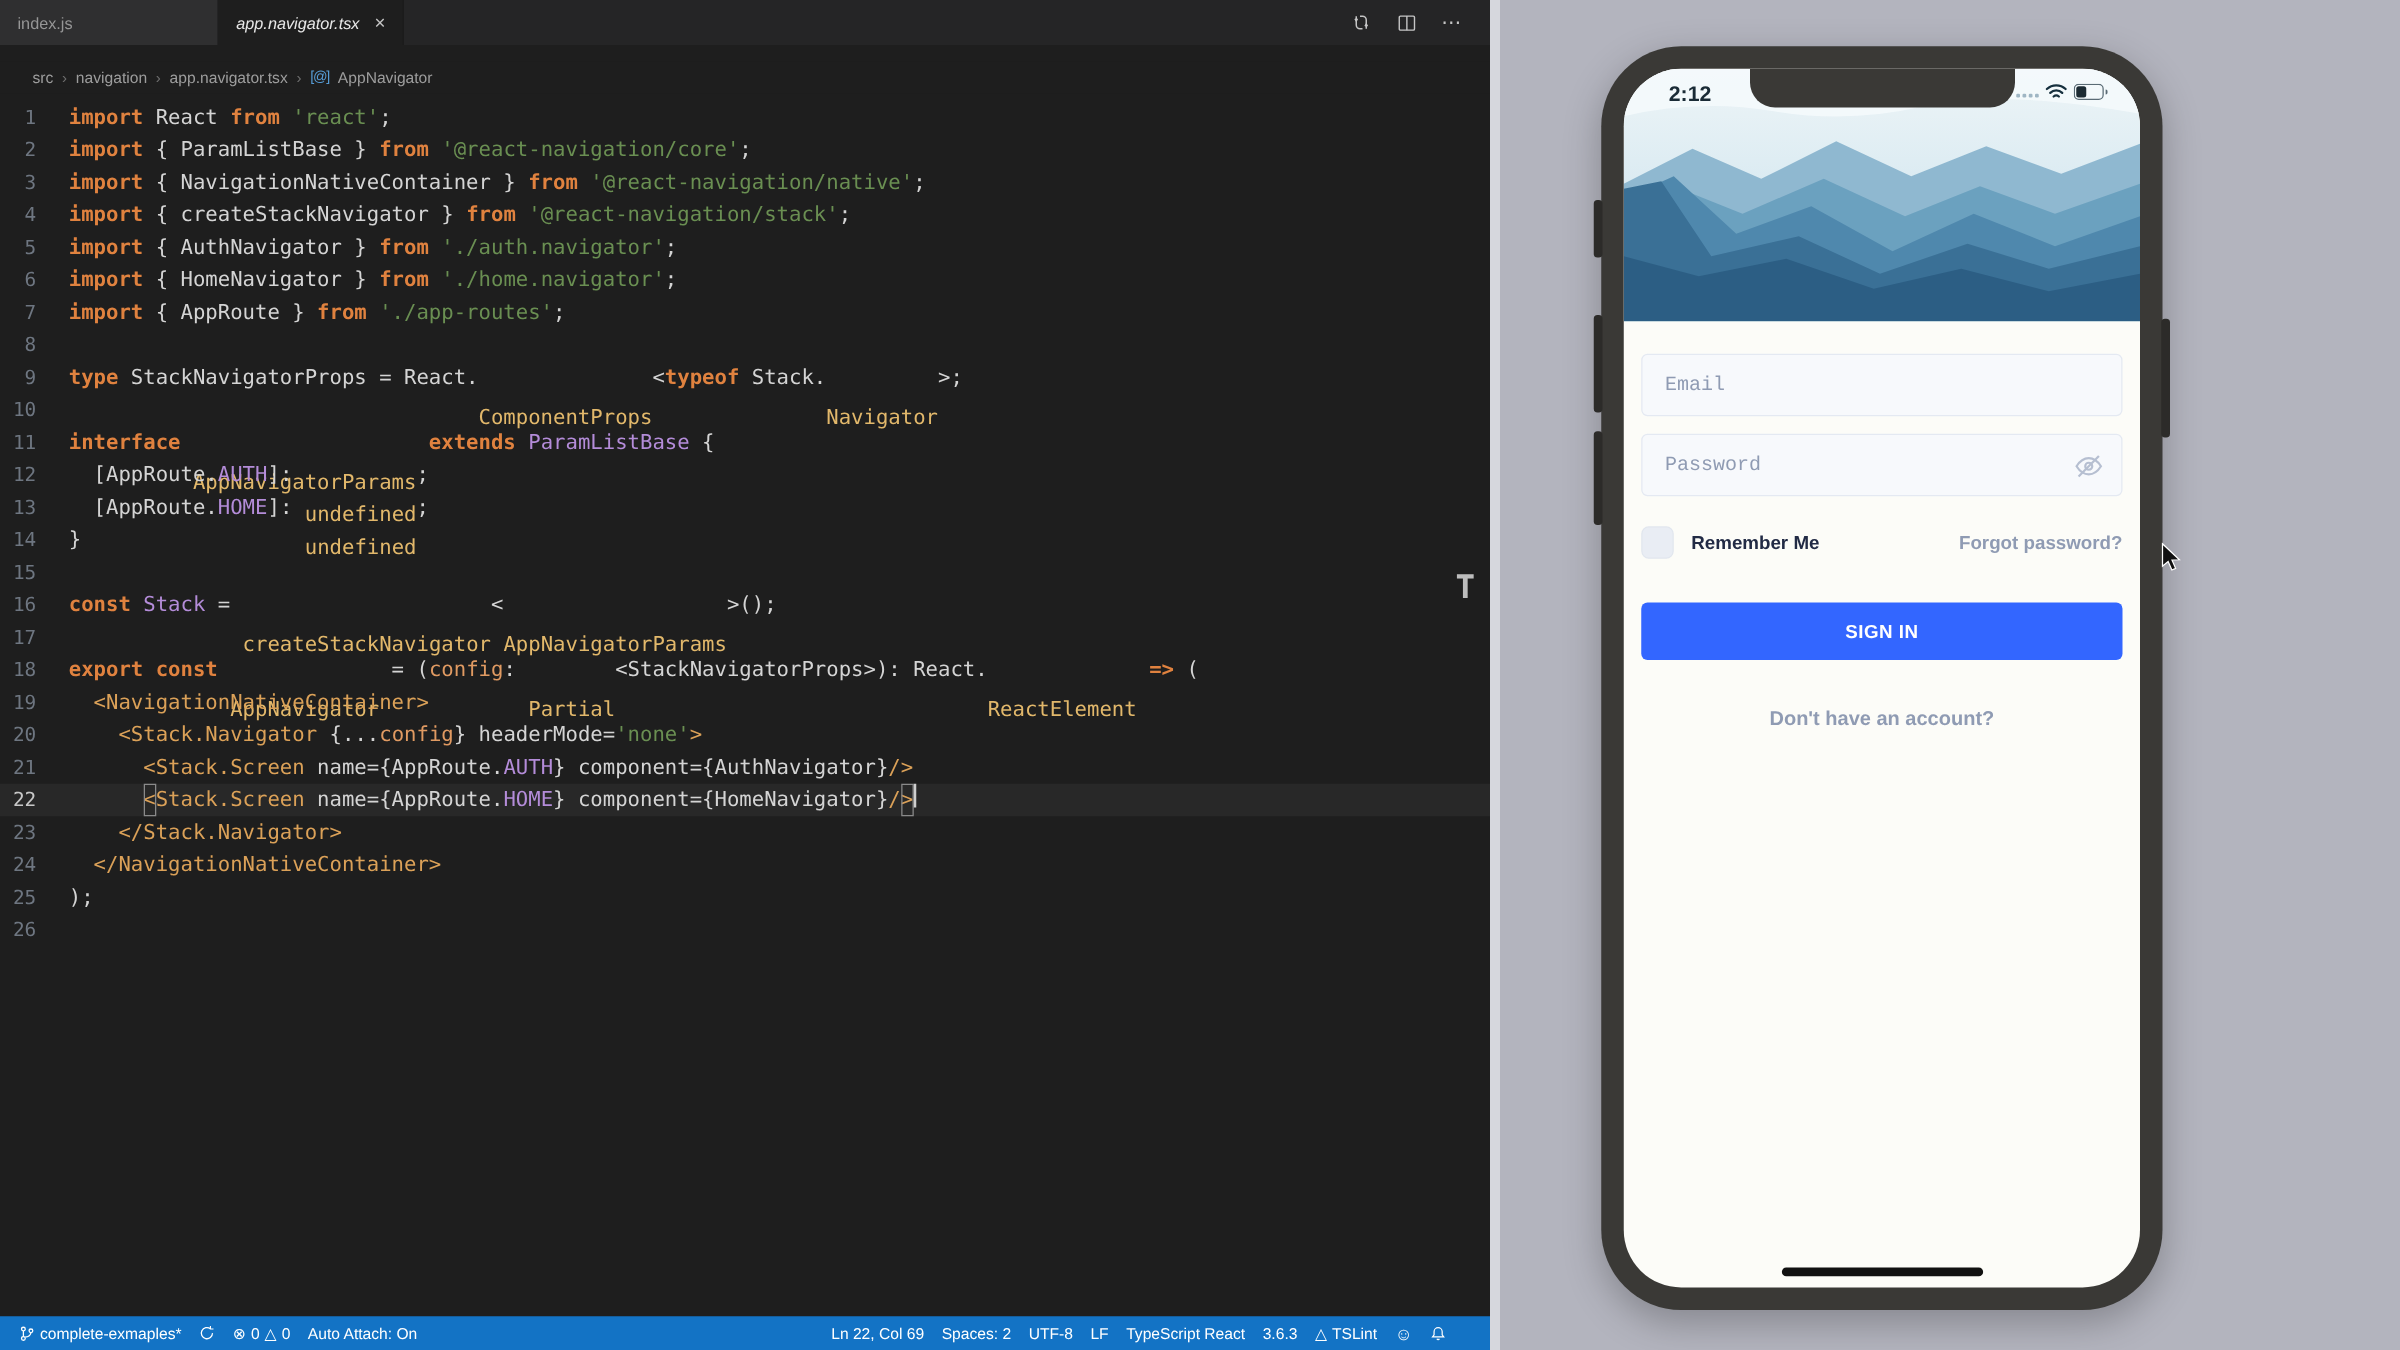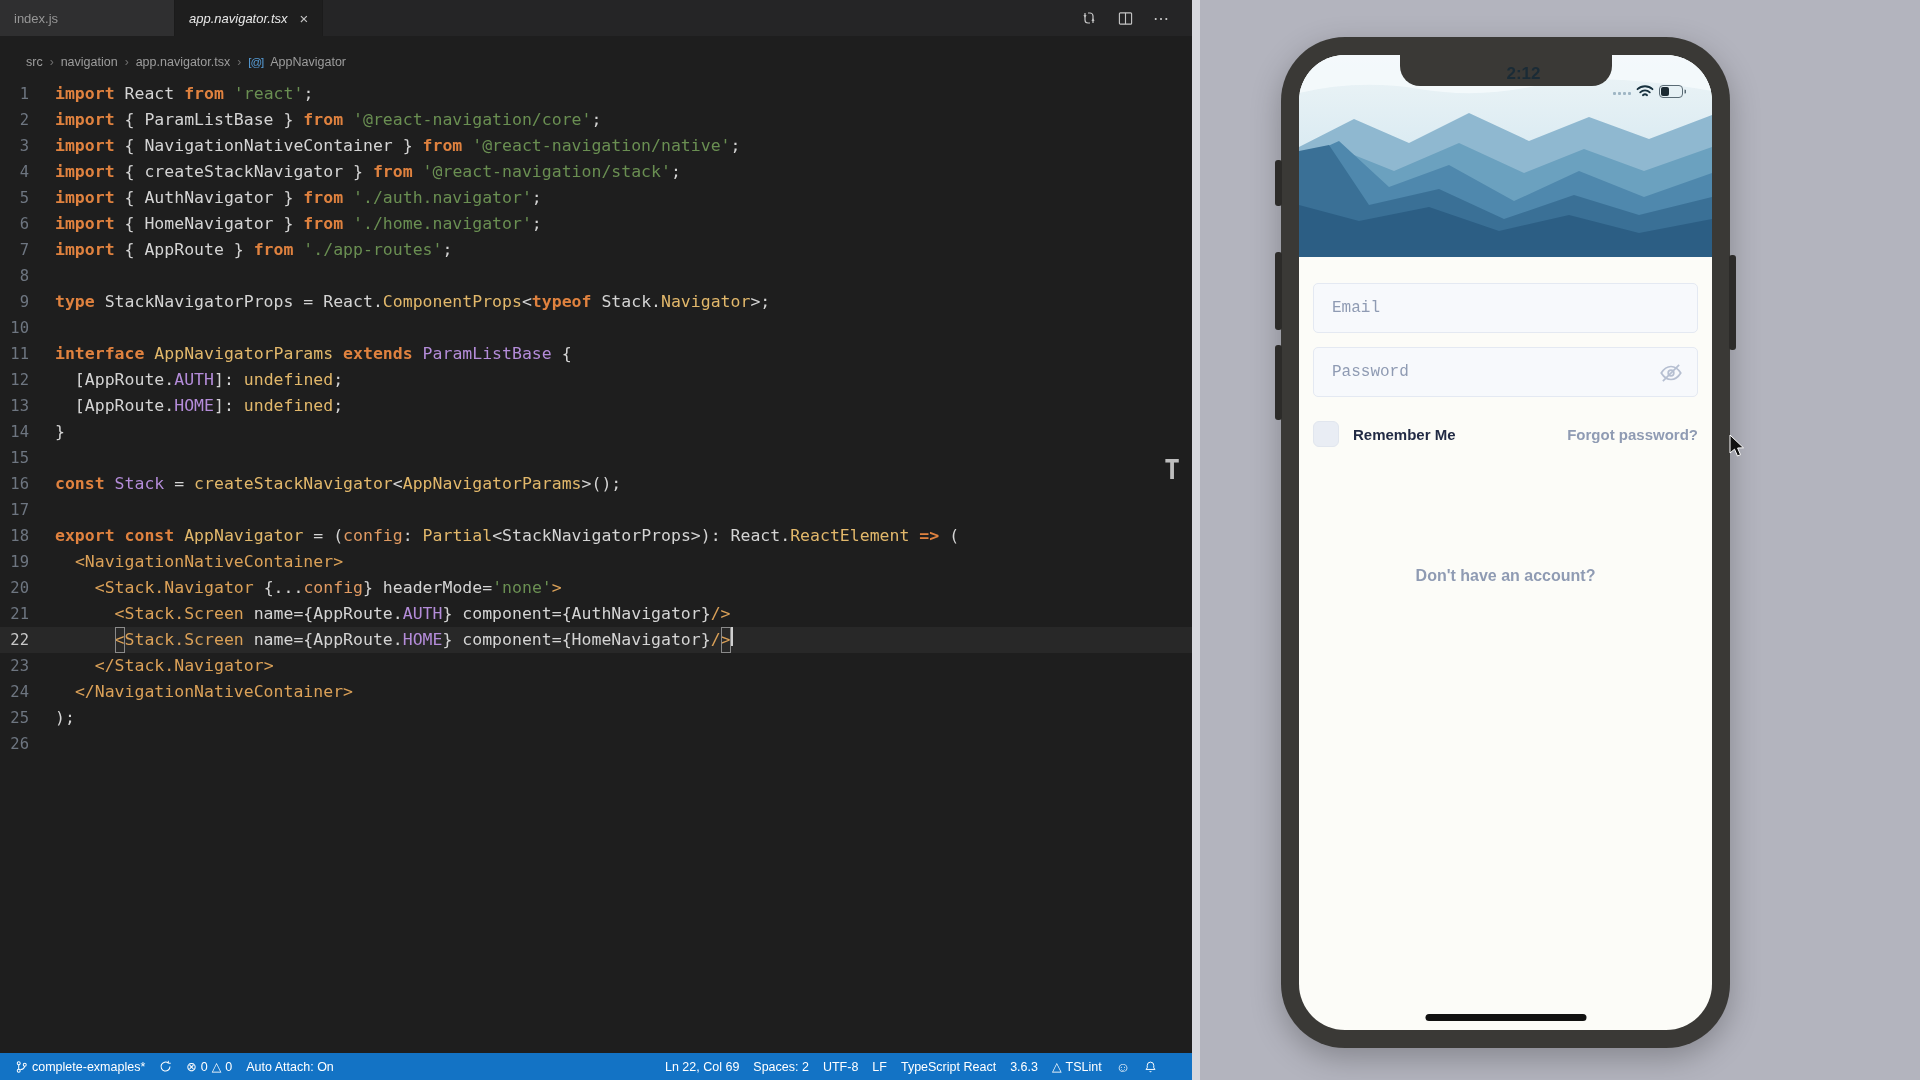--- a/index.html
+++ b/index.html
@@ -20,21 +20,21 @@
   .crumb-symbol { color:#569cd6; font-size:11.5px; letter-spacing:-1px; }
 
   .editor { flex:1 1 auto; position:relative; overflow:hidden; padding-top:6px; }
   .code-line { display:flex; height:26px; line-height:26px; font-family:"DejaVu Sans Mono", monospace; font-size:16.5px; white-space:pre; }
   .code-line.current { background:#282828; }
   .ln { width:55px; flex:0 0 auto; text-align:right; padding-right:26px; color:#6e7681; font-size:15.5px; }
   .code-line.current .ln { color:#c8c8c8; }
   .tk-k { color:#e0823f; font-weight:bold; }
   .tk-p { color:#d4d4d4; }
   .tk-s { color:#6a8f52; }
-  .tk-t { color:#e2b86b; }
+  .tk-t { color:#e2b86b;margin-top:32px; }
   .tk-e { color:#b48cd9; }
   .tk-m { color:#e09a62; }
   .tk-g { color:#dba158; }
   .tk-gbx { color:#dba158; outline:1px solid #8a8a8a; outline-offset:-1px; }
   .tk-cur { display:inline-block; width:2px; height:19px; background:#cfcfcf; vertical-align:middle; }
   .scroll-mark { position:absolute; right:12px; top:380px; color:#bdbdbd; font-family:"DejaVu Sans Mono", monospace; font-size:26px; font-weight:bold; }
 
   .statusbar { height:27px; background:#1373c5; color:#ffffff; display:flex; align-items:center; font-size:12.5px; padding:0 28px 0 8px; flex:0 0 auto; }
   .sb-item { display:flex; align-items:center; gap:4px; padding:0 7px; height:100%; cursor:pointer; }
   .sb-right { margin-left:auto; display:flex; align-items:center; }
@@ -44,21 +44,21 @@
   .right-pane { flex:1 1 auto; position:relative; background:#b3b4be; border-left:8px solid #d6d7dd; }
   .phone { position:absolute; left:81px; top:37px; width:449px; height:1011px; background:#3a3936; border-radius:64px; box-shadow:0 10px 30px rgba(0,0,0,.25); }
   .side-btn { position:absolute; background:#2c2b29; width:7px; border-radius:3px; }
   .btn-mute { left:-6px; top:123px; height:46px; }
   .btn-volup { left:-6px; top:215px; height:78px; }
   .btn-voldn { left:-6px; top:308px; height:75px; }
   .btn-power { right:-6px; top:218px; height:95px; }
   .screen { position:absolute; left:18px; top:18px; width:413px; height:975px; background:#fcfcf8; border-radius:46px; overflow:hidden; }
   .notch { position:absolute; left:50%; transform:translateX(-50%); top:0; width:212px; height:31px; background:#3a3936; border-radius:0 0 20px 20px; z-index:5; }
   .hero { position:absolute; left:0; top:0; width:413px; height:202px; }
-  .phone-status { position:absolute; top:9px; left:0; width:100%; height:24px; z-index:6; display:flex; align-items:center;flex-direction:column; }
+  .phone-status { position:absolute; top:9px; left:0; width:100%; height:24px; z-index:6; display:flex; align-items:center; }
   .time { margin-left:36px; font-size:17px; font-weight:bold; color:#1a2b36; }
   .ps-right { margin-left:auto; margin-right:26px; display:flex; align-items:center; gap:5px; }
   .cell-dots { display:flex; gap:2px; align-items:flex-end; }
   .cell-dots i { width:3px; height:3px; background:#9fb6c4; border-radius:1px; }
 
   .login { position:absolute; left:0; top:202px; width:413px; bottom:0; }
   .field { position:absolute; left:14px; right:14px; height:50px; background:#f7f9fc; border:1px solid #e4e9f2; border-radius:5px; font-size:16px; color:#222b45; padding:0 18px; outline:none; font-family:Liberation Mono, monospace; }
   .field::placeholder { color:#8f9bb3; }
   .f-email { top:26px; }
   .f-pass { top:90px; padding-right:48px; }
@@ -278,20 +278,21 @@
               <line x1="4.5" y1="19.5" x2="19.5" y2="4.5"></line>
             </svg>
           </span>
 
           <div class="row-remember">
             <span class="checkbox"></span>
             <span class="remember-lbl">Remember Me</span>
             <span class="forgot">Forgot password?</span>
           </div>
 
+          <button class="signin" id="signin-btn" style="background: rgb(51, 102, 255);">SIGN IN</button>
 
           <div class="signup">Don't have an account?</div>
         </div>
 
         <div class="home-indicator"></div>
       </div>
     </div>
   </div>
 </div>
 

